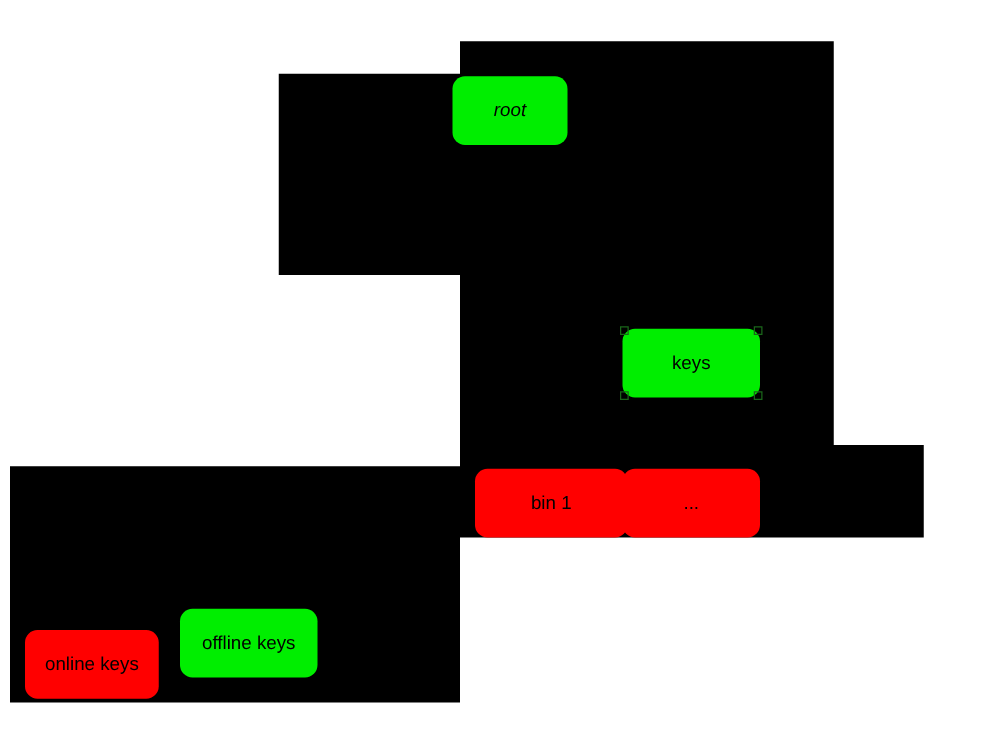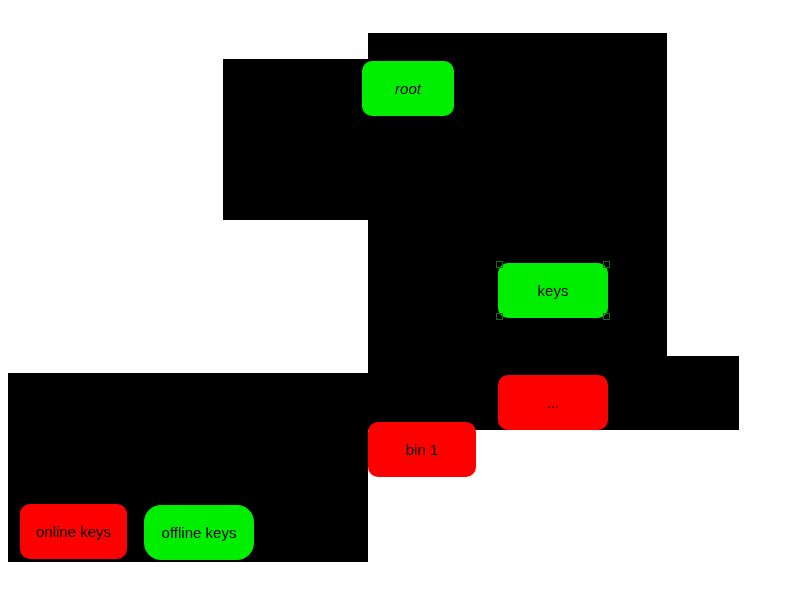--- a/index.html
+++ b/index.html
@@ -61,25 +61,25 @@
     <div class="node green" style="left: 362px; top: 61px; width: 92px; height: 55px; font-style: italic;">
       <span>root</span>
     </div>
     <div class="node green selected" style="left: 498px; top: 263px; width: 110px; height: 55px;">
       <span>keys</span>
       <span class="handle tl"></span>
       <span class="handle tr"></span>
       <span class="handle bl"></span>
       <span class="handle br"></span>
     </div>
-    <div class="node red" style="left: 368px; top: 375px; width: 108px; height: 55px; margin-top: 47px;">
+    <div class="node red" style="left: 380px; top: 375px; width: 122px; height: 55px;">
       <span>bin 1</span>
     </div>
     <div class="node red" style="left: 498px; top: 375px; width: 110px; height: 55px;">
       <span>...</span>
     </div>
     <div class="node red" style="left: 20px; top: 488px; width: 107px; height: 55px; margin-top: 16px;">
       <span>online keys</span>
     </div>
-    <div class="node green" style="left: 144px; top: 505px; width: 110px; height: 55px; border-radius: 17px;">
+    <div class="node green" style="left: 144px; top: 487px; width: 110px; height: 55px;">
       <span>offline keys</span>
     </div>
   </div>
 
 </body></html>

